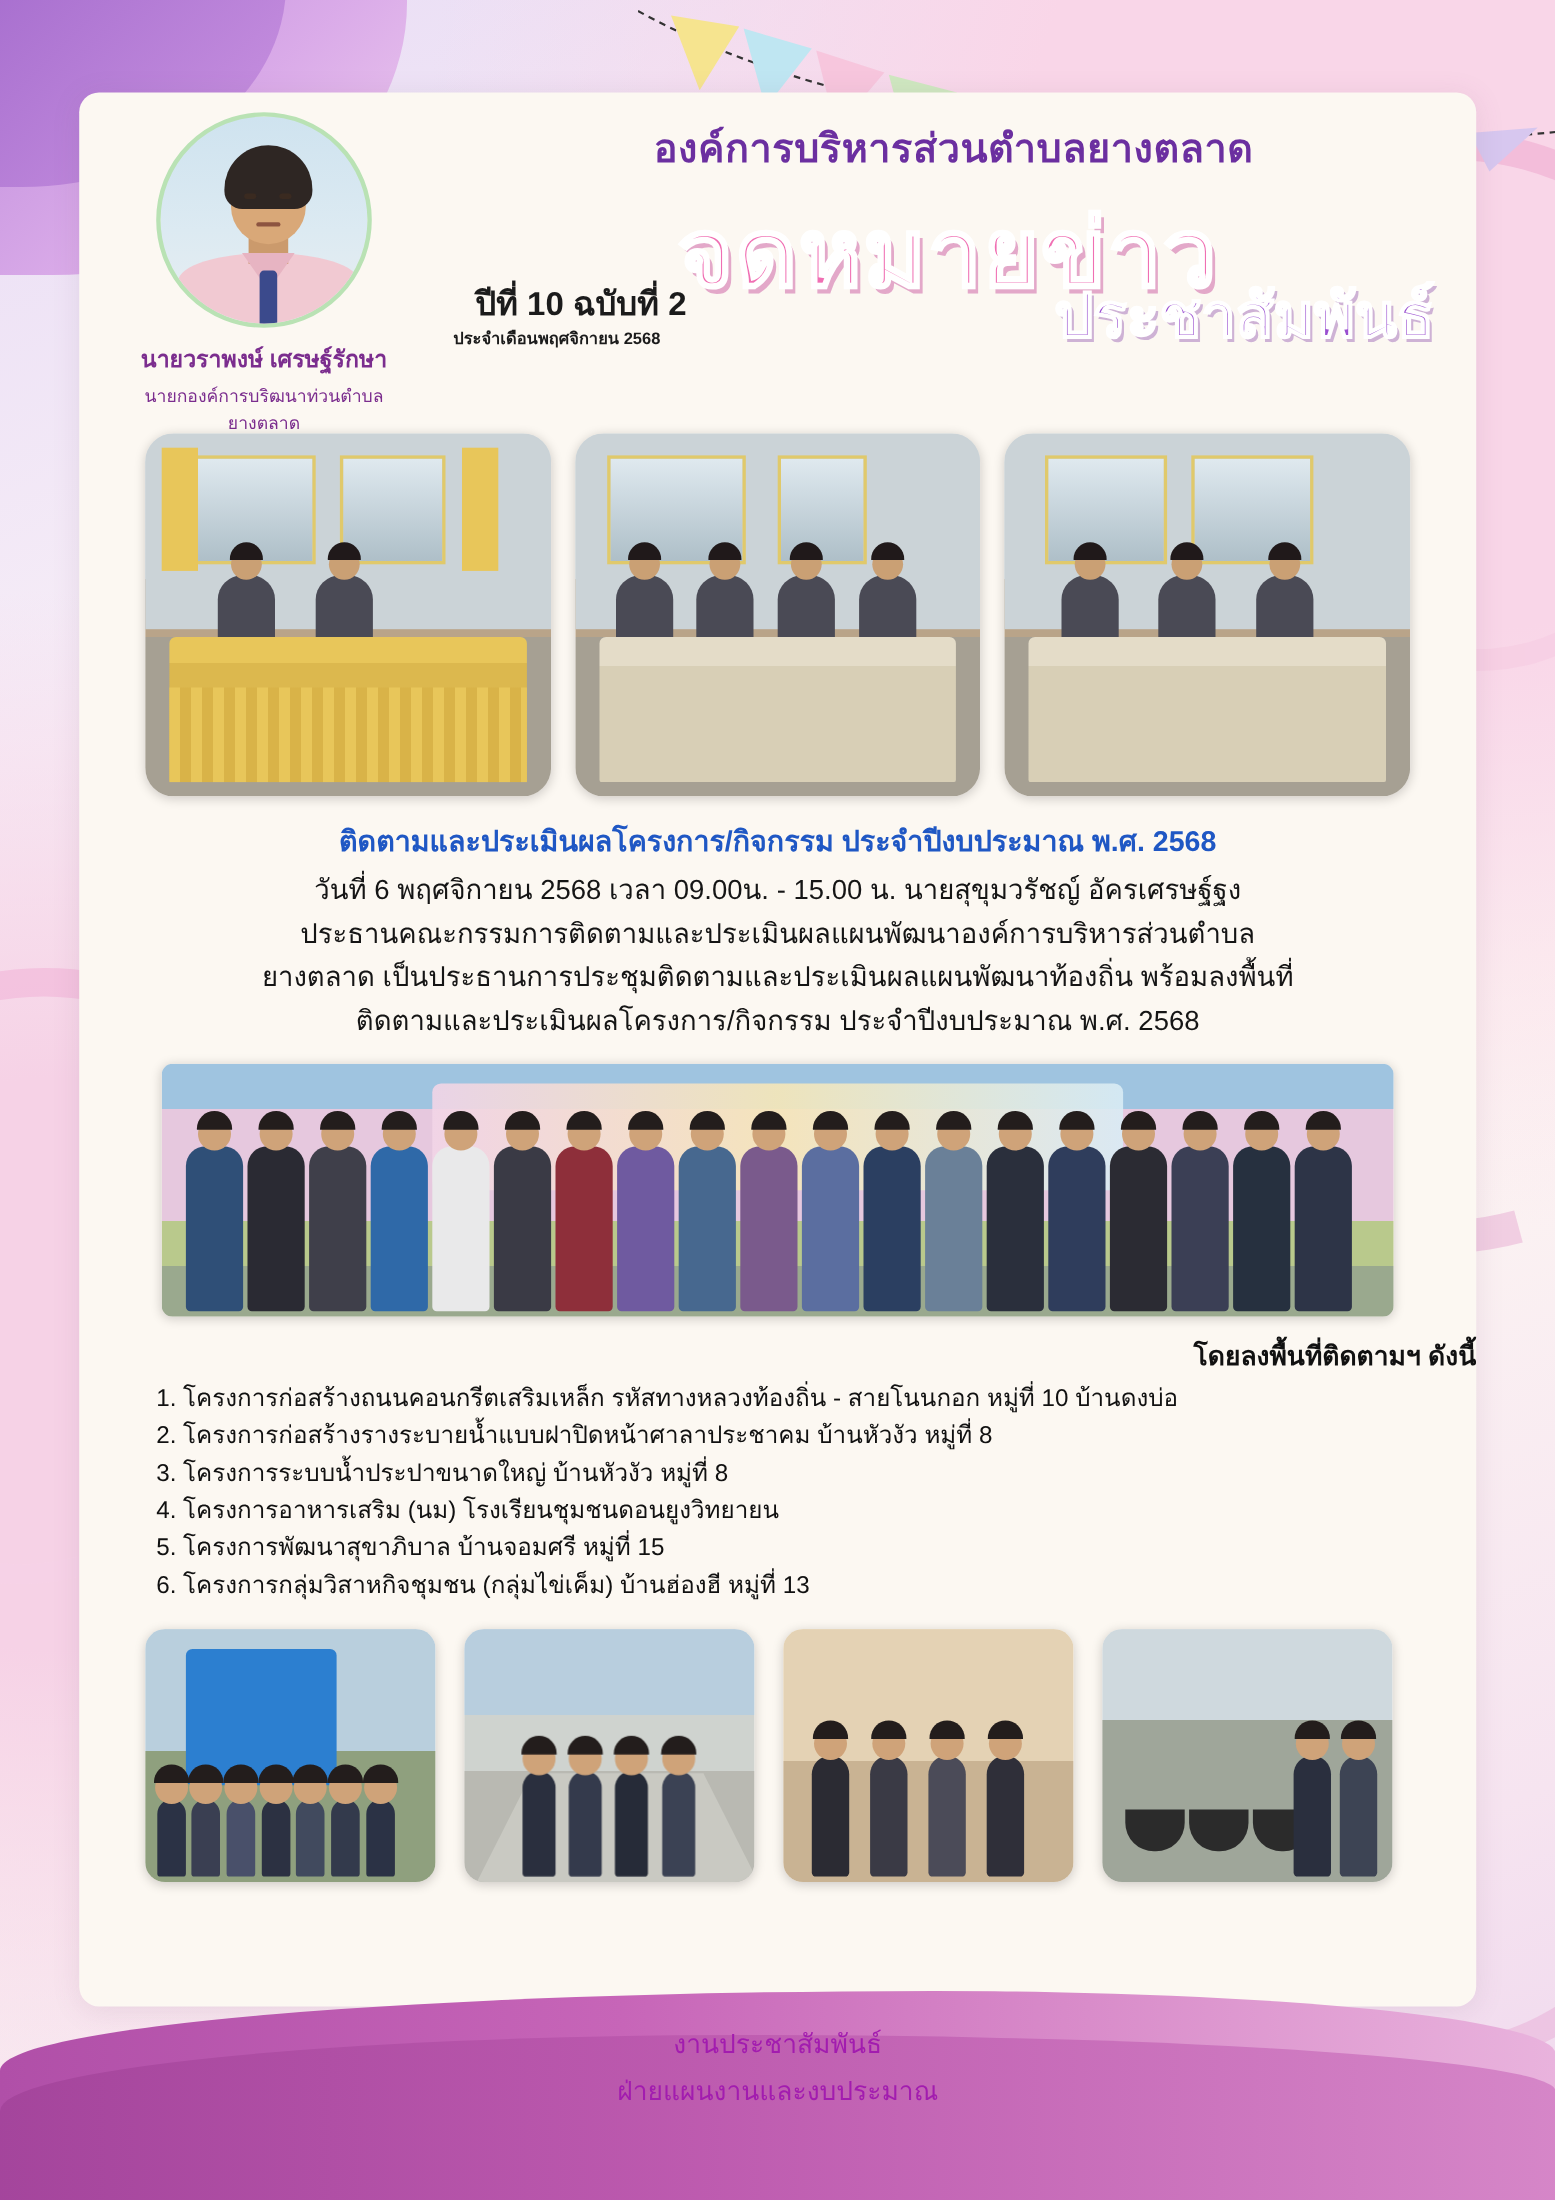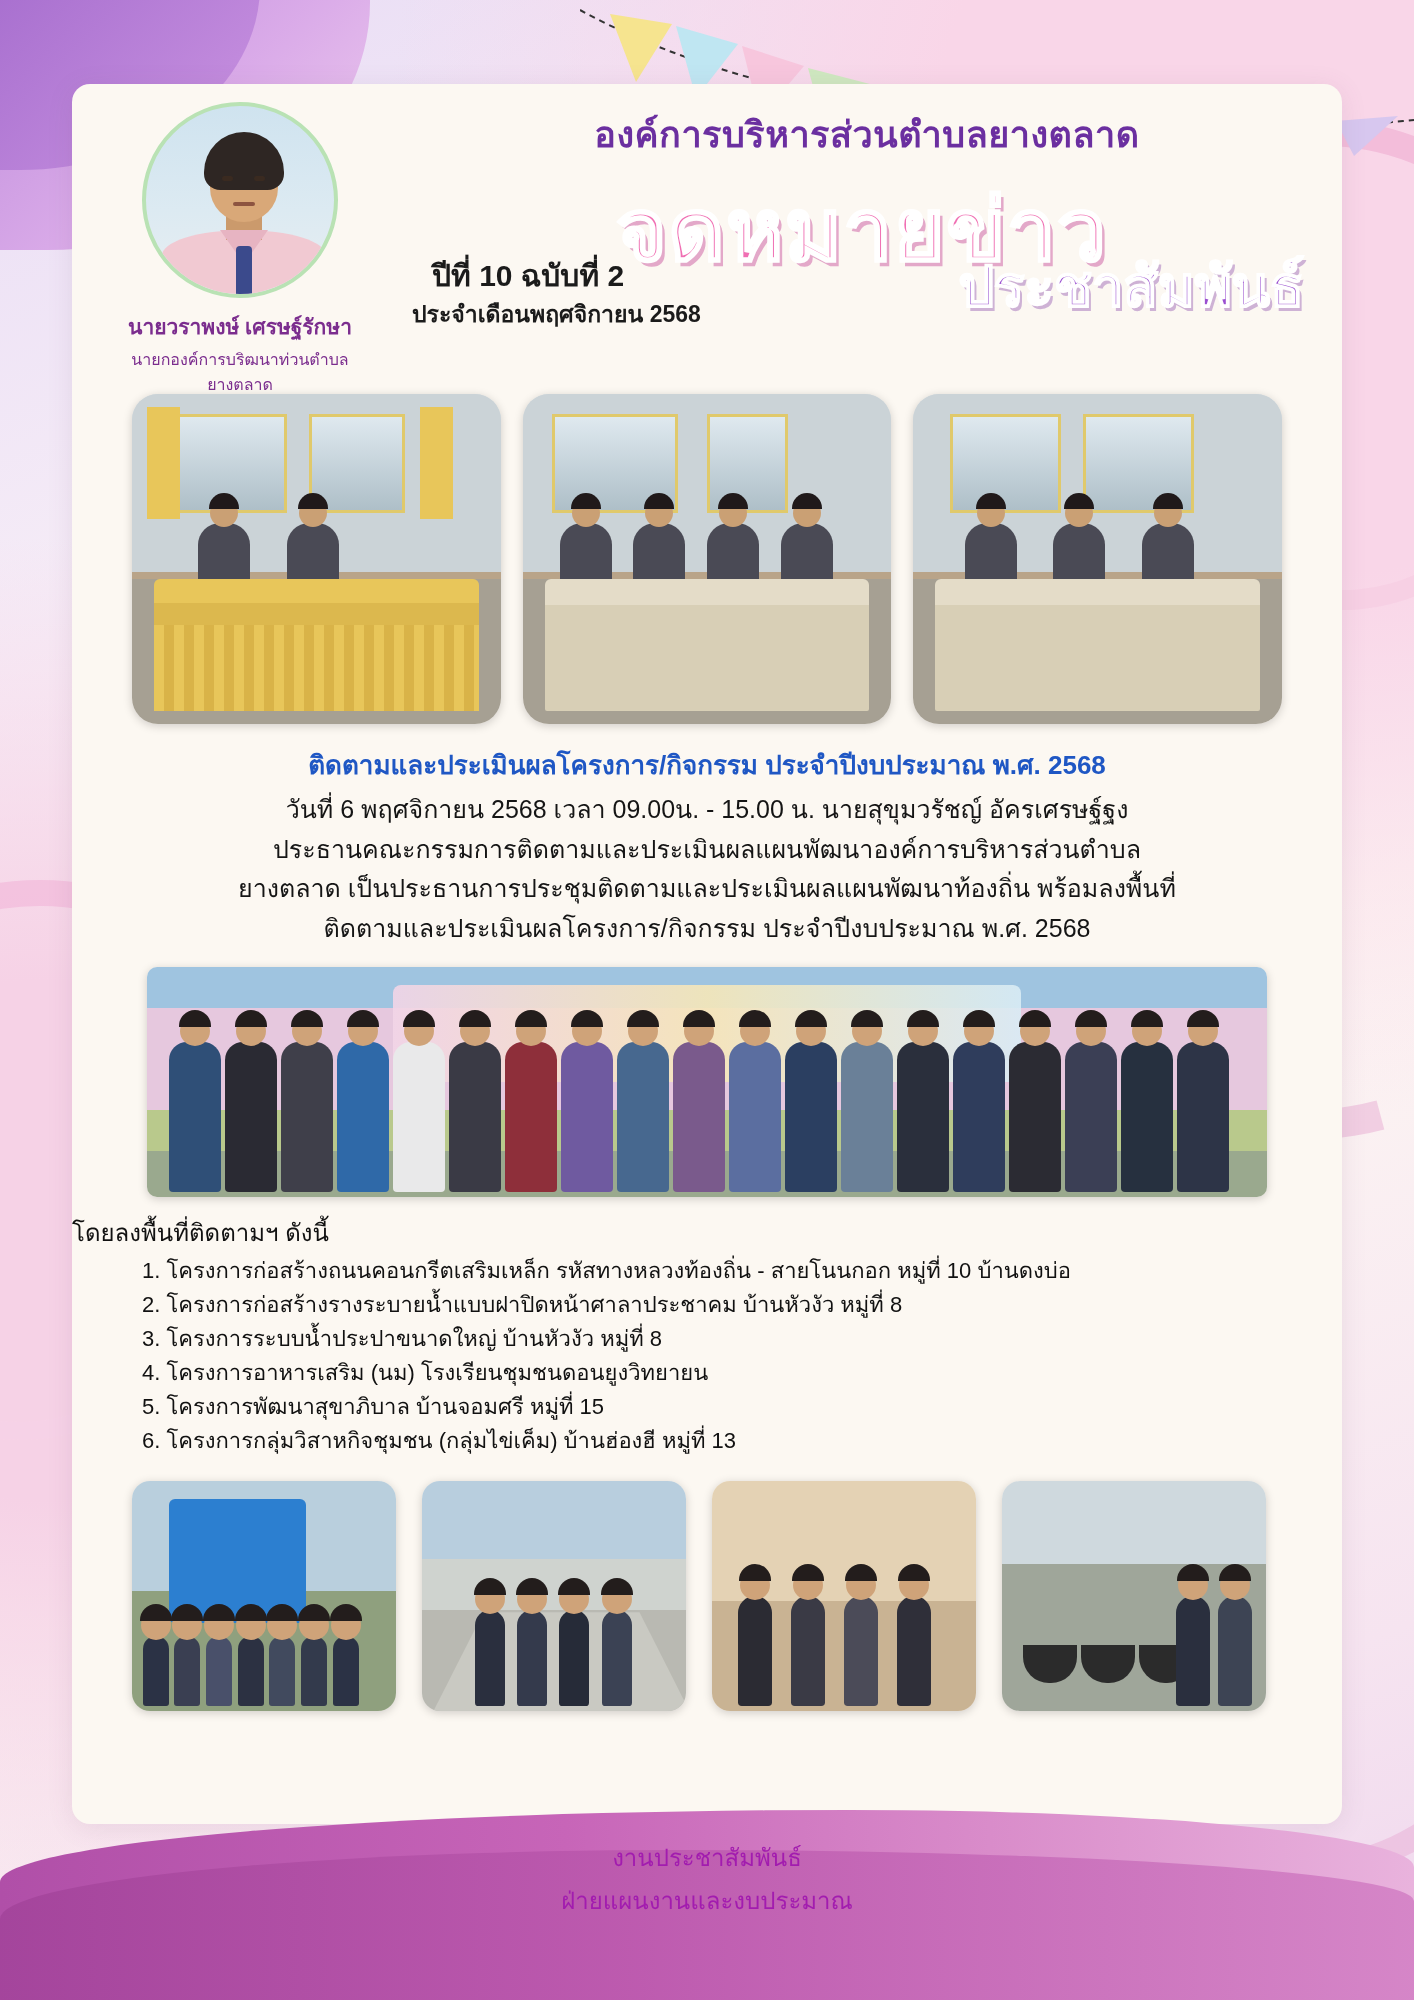--- a/index.html
+++ b/index.html
@@ -128,21 +128,21 @@
     color: #9a4fd0;
     -webkit-text-stroke: 2px #ffffff;
     text-shadow: 3px 4px 0 rgba(120,50,160,.35);
   }
   .issue-line {
     position: absolute; left: 60px; top: 146px;
     font-size: 30px; font-weight: bold; color: #1b1b1b;
   }
   .month-line {
     position: absolute; left: 40px; top: 190px;
-    font-size: 23px; font-weight: bold; color: #1b1b1b;
+    font-size: 15px; font-weight: bold; color: #1b1b1b;
   }
 
   
   .photo-row { display: flex; gap: 22px; padding: 0 60px; }
   .photo {
     border-radius: 26px;
     overflow: hidden;
     position: relative;
     box-shadow: 0 2px 10px rgba(0,0,0,.18);
   }
@@ -224,23 +224,23 @@
     padding: 0 60px;
     font-size: 25px;
     line-height: 1.5;
     color: #151515;
     text-align: center;
   }
   .body-text p { margin-bottom: 2px; }
 
   .list-head {
     margin-top: 16px;
-    text-align: left;
+    text-align: right;
     font-size: 24px;
-    font-weight: normal;
+    font-weight: bold;
     color: #111;
   }
   .list { padding: 2px 60px 0 70px; }
   .list-item {
     font-size: 22px;
     color: #111;
     line-height: 1.55;
   }
 
   

